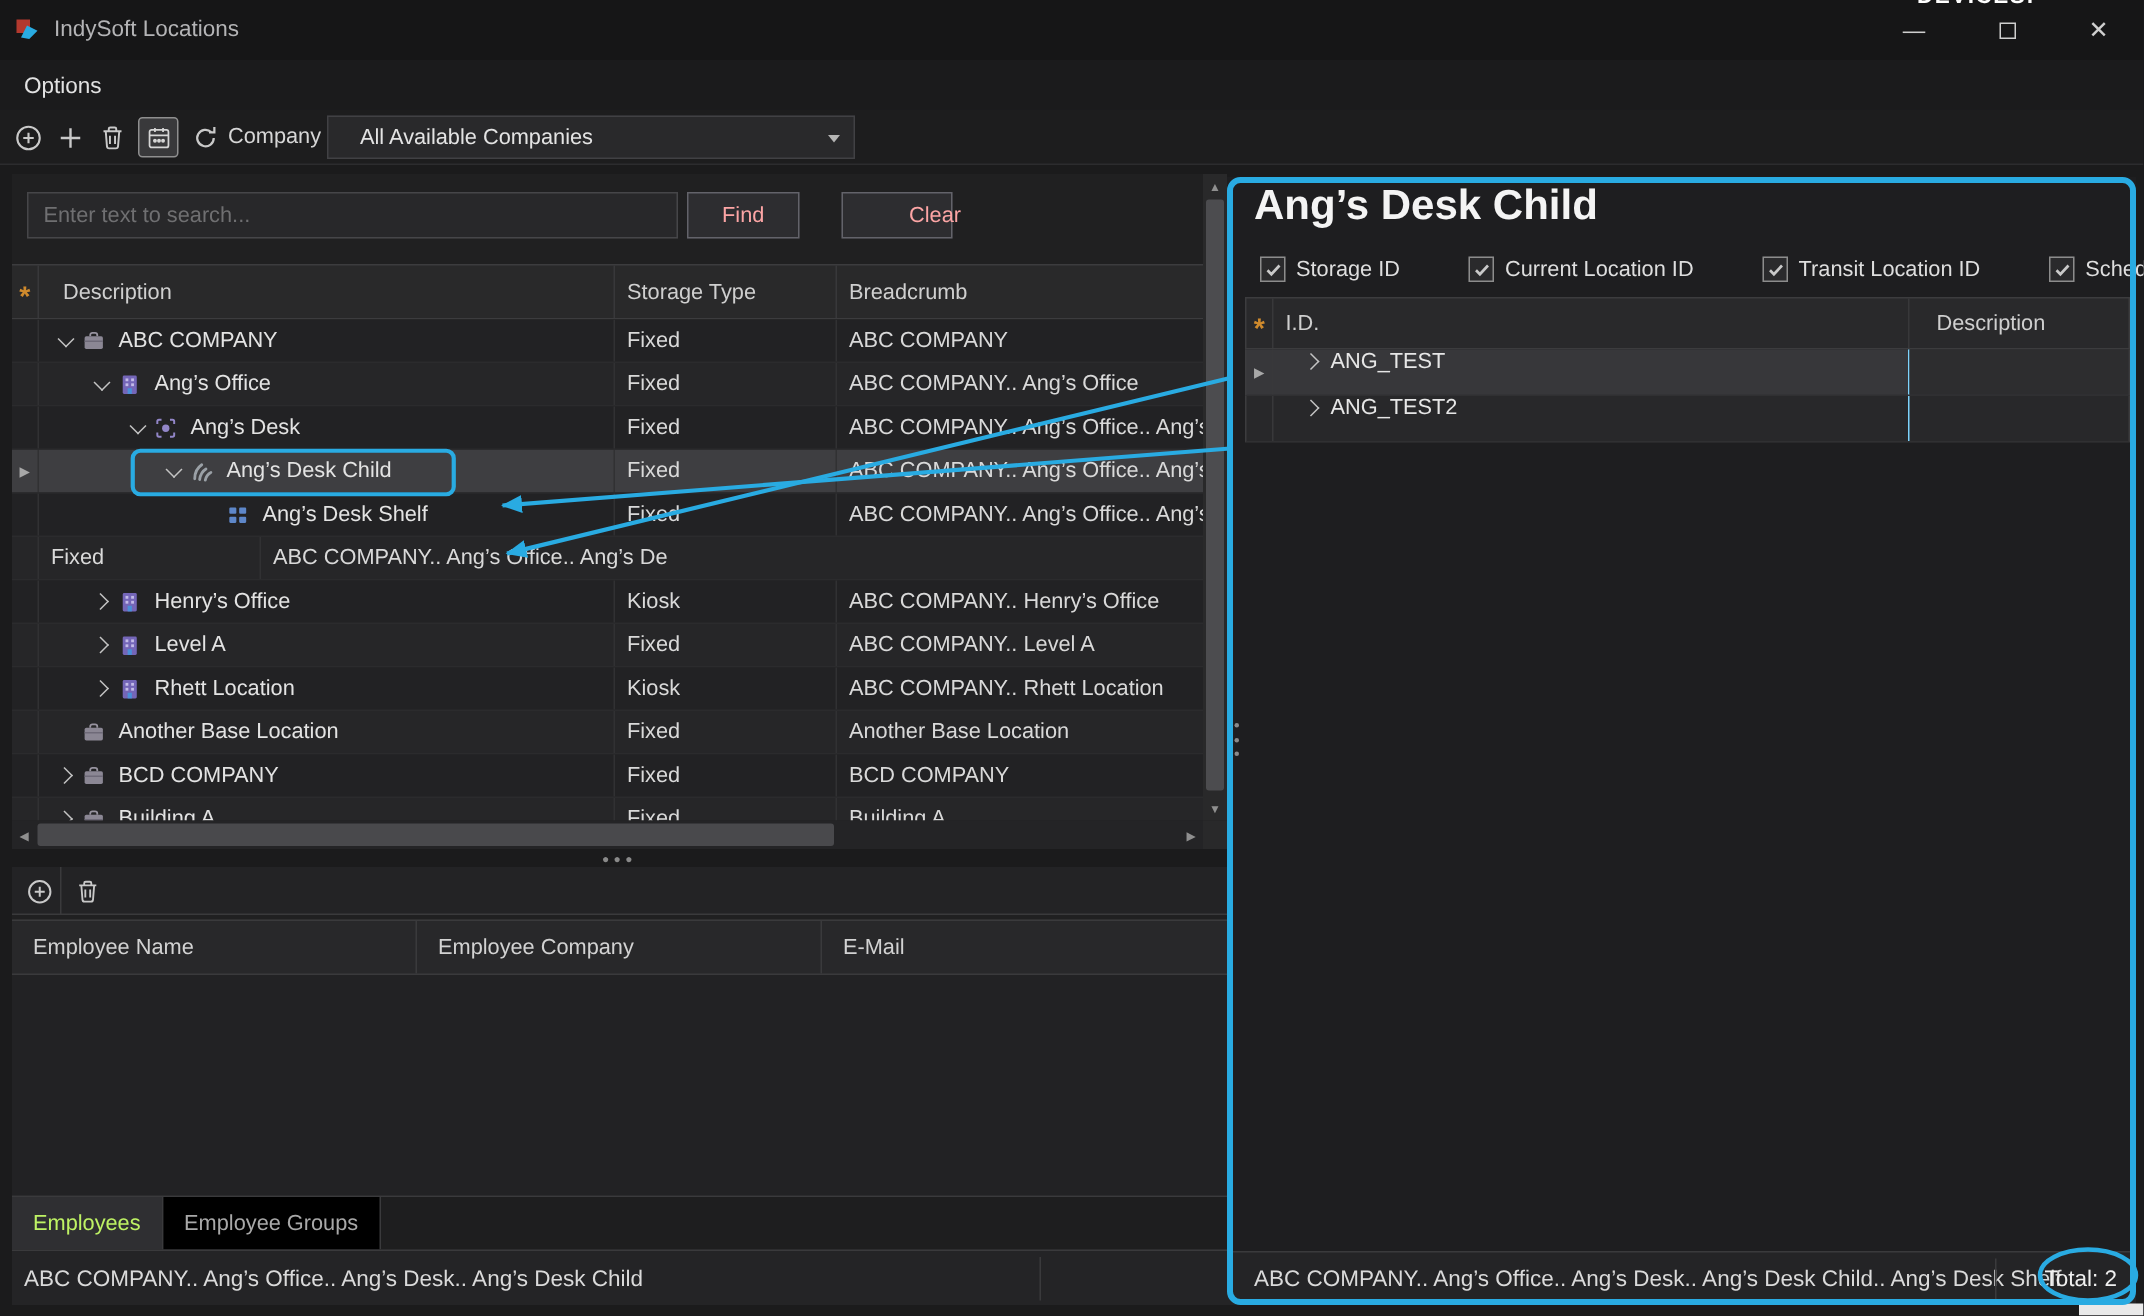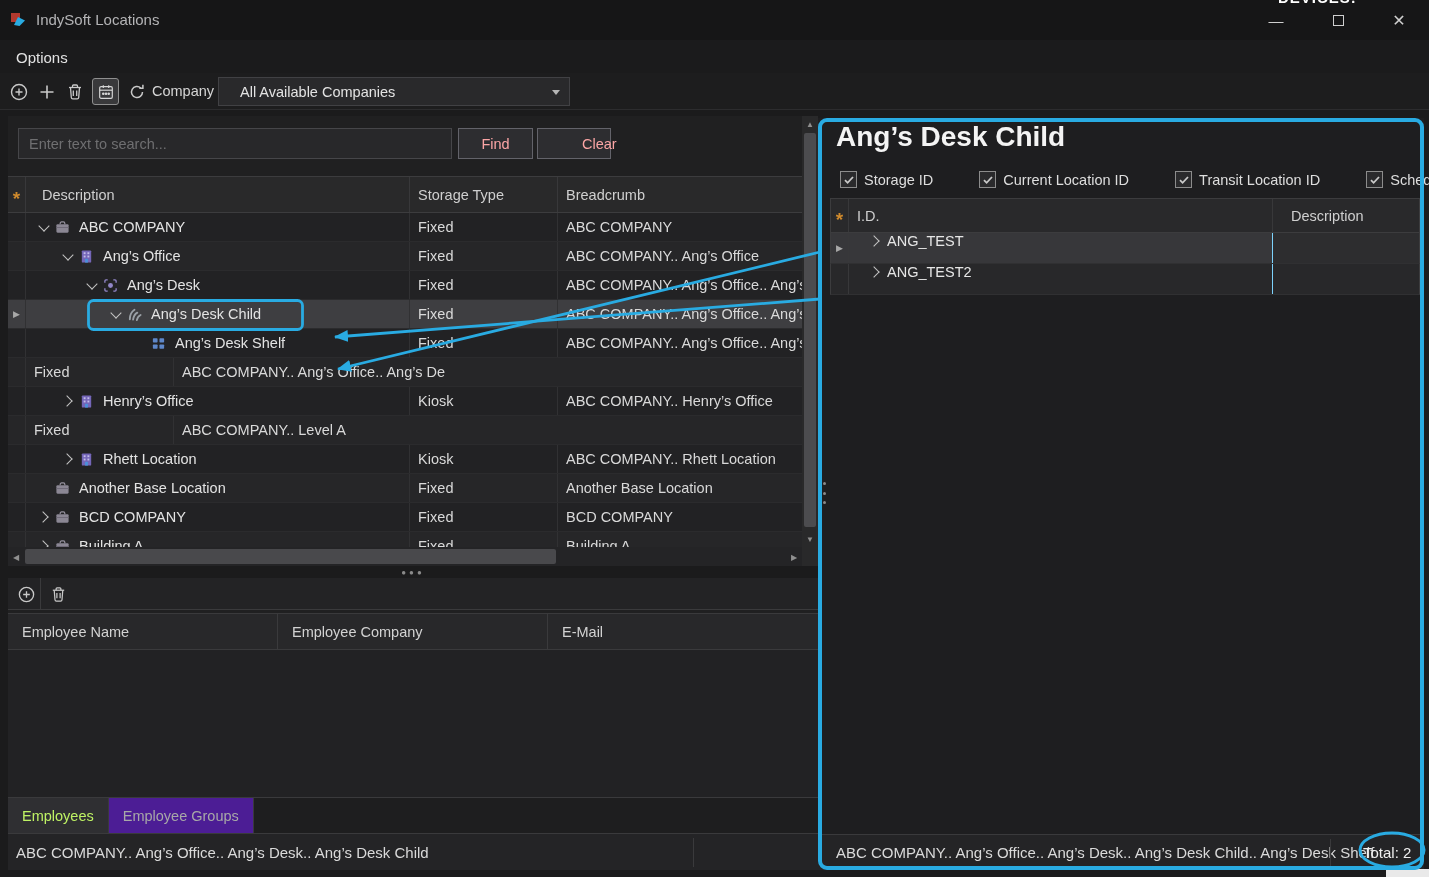--- a/index.html
+++ b/index.html
@@ -32,21 +32,21 @@
   .company-label { position:absolute; left:152px; top:10px; font-size:14.5px; color:#d6d6d6; }
   .company-select { position:absolute; left:218px; top:4px; width:352px; height:29px; background:#29292b; border:1px solid #414144; color:#e3e3e3; font-size:14.5px; display:flex; align-items:center; padding-left:21px; }
   .select-chevron { position:absolute; right:9px; top:12px; width:0; height:0; border-left:4.5px solid transparent; border-right:4.5px solid transparent; border-top:5px solid #b5b5b5; }
 
   
   .panel-lt { position:absolute; left:8px; top:116px; width:810px; height:450px; background:#202021; }
   .search-input { position:absolute; left:10px; top:12px; width:434px; height:31px; background:#28282a; border:1px solid #464649; color:#e3e3e3; font-size:14.5px; padding:0 10px; font-family:"Liberation Sans", sans-serif; }
   .search-input::placeholder { color:#6f6f71; }
   .btn { position:absolute; top:12px; height:31px; background:#2d2d30; border:1px solid #63636a; color:#fca5a5; font-size:14.5px; font-family:"Liberation Sans", sans-serif; }
   .btn-find { left:450px; width:75px; }
-  .btn-clear { left:529px; width:74px;padding-left:44px; }
+  .btn-clear { left:553px; width:74px;padding-left:44px; }
 
   .tree-head { position:absolute; left:0; top:60px; width:794px; height:37px; background:#29292a; border-top:1px solid #3c3c3e; border-bottom:1px solid #3c3c3e; display:flex; color:#cfcfcf; font-size:14.5px; }
   .hc { display:flex; align-items:center; }
   .col-ind { width:18px; border-right:1px solid #38383a; justify-content:center; }
   .col-desc { width:384px; border-right:1px solid #38383a; padding-left:16px; }
   .col-type { width:148px; border-right:1px solid #38383a; padding-left:8px; }
   .col-crumb { flex:1; padding-left:8px; }
   .star { color:#cf8a2d; font-size:19px; font-weight:bold; line-height:10px; margin-top:8px; }
 
   .tree-rows { position:absolute; left:0; top:97px; width:794px; height:334px; overflow:hidden; background:#212123; }
@@ -83,21 +83,21 @@
   .lb-icon { position:absolute; top:6px; width:20px; height:20px; display:flex; align-items:center; justify-content:center; }
   .lb-head { position:absolute; left:0; top:35px; width:810px; height:37px; background:#28282a; border-top:1px solid #3a3a3c; border-bottom:1px solid #3a3a3c; display:flex; color:#d2d2d2; font-size:14.5px; }
   .lbc { display:flex; align-items:center; padding-left:14px; }
   .lbc1 { width:270px; border-right:1px solid #3a3a3c; }
   .lbc2 { width:270px; border-right:1px solid #3a3a3c; }
   .lbc3 { flex:1; }
   .lb-body { position:absolute; left:0; top:72px; width:810px; height:147px; background:#222224; }
   .lb-tabs { position:absolute; left:0; top:219px; width:810px; height:36px; background:#1e1e1f; border-top:1px solid #3a3a3c; display:flex; }
   .tab { height:100%; display:flex; align-items:center; padding:0 14px; font-size:14.5px; border-right:1px solid #3a3a3c; }
   .tab.active { background:#2f2f32; color:#bef264; }
-  .tab.inactive { background:#4c1d95; color:#a8a8a8; }
+  .tab.inactive { background:#000000; color:#a8a8a8; }
   .lb-status { position:absolute; left:0; top:255px; width:810px; height:37px; background:#242426; border-top:1px solid #3a3a3c; display:flex; align-items:center; }
   .status-text { padding-left:8px; font-size:15px; color:#dadada; white-space:nowrap; }
   .status-div { position:absolute; top:4px; width:1px; height:29px; background:#3a3a3c; }
 
   
   .panel-r { position:absolute; left:818px; top:118px; width:606px; height:752px; background:#1e1e20; }
   .r-title { position:absolute; left:18px; top:3px; font-size:28px; font-weight:bold; color:#f4f4f4; }
   .r-checks { position:absolute; left:22px; top:53px; display:flex; gap:46px; align-items:center; }
   .check { display:flex; align-items:center; gap:7px; }
   .box { width:17px; height:17px; background:#2a2a2c; border:1px solid #8c8c8c; display:flex; align-items:center; justify-content:center; flex:none; }
@@ -353,20 +353,35 @@
         </div>
         <div class="c-type">
           <span class="celltext">Kiosk</span>
         </div>
         <div class="c-crumb">
           <span class="celltext">ABC COMPANY.. Henry’s Office</span>
         </div>
       </div>
       <div class="trow">
         <div class="c-ind"></div>
+        <div class="c-desc">
+          <span class="indent" style="width:34px"></span>
+          <span class="chev right"></span>
+          <span class="ticon">
+            <svg width="15" height="15" viewBox="0 0 16 16">
+              <rect x="3" y="1.5" width="10" height="13" rx="1" fill="#7466b8"></rect>
+              <rect x="5" y="3.5" width="2" height="2" fill="#c3bbe8"></rect>
+              <rect x="9" y="3.5" width="2" height="2" fill="#c3bbe8"></rect>
+              <rect x="5" y="7" width="2" height="2" fill="#c3bbe8"></rect>
+              <rect x="9" y="7" width="2" height="2" fill="#c3bbe8"></rect>
+              <rect x="6.5" y="10.5" width="3" height="4" fill="#4a90d9"></rect>
+            </svg>
+          </span>
+          <span class="tlabel">Level A</span>
+        </div>
         <div class="c-type">
           <span class="celltext">Fixed</span>
         </div>
         <div class="c-crumb">
           <span class="celltext">ABC COMPANY.. Level A</span>
         </div>
       </div>
       <div class="trow">
         <div class="c-ind"></div>
         <div class="c-desc">

